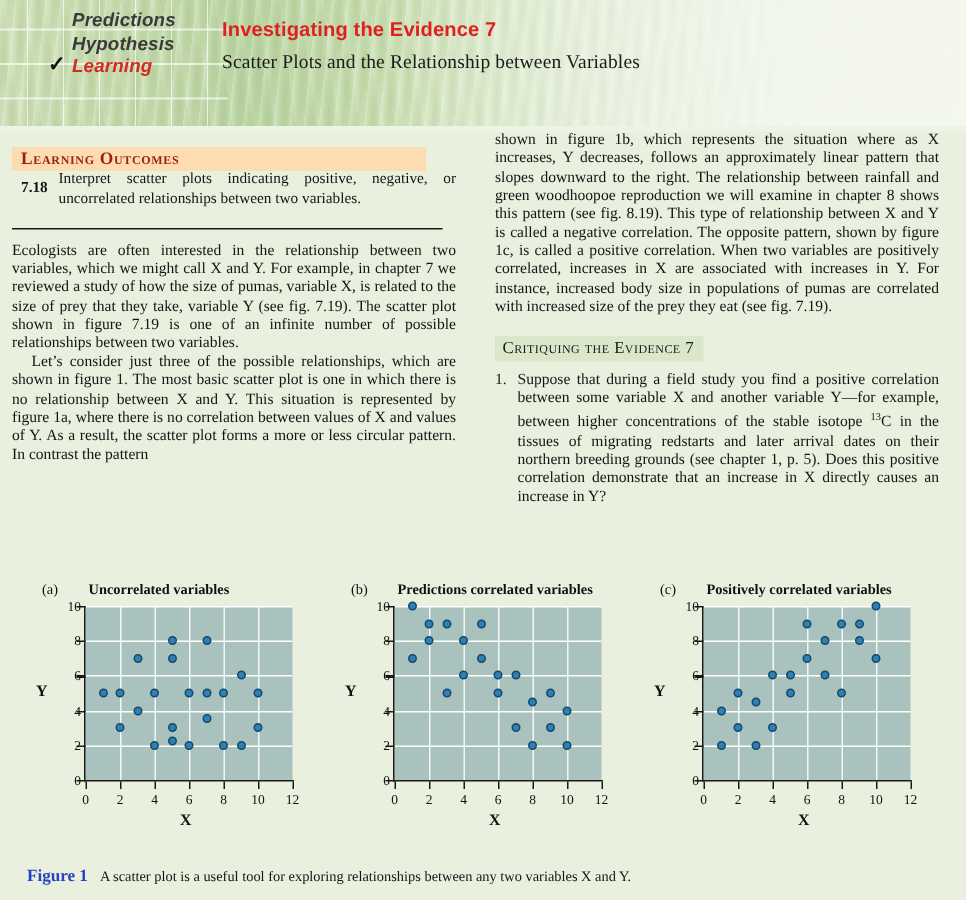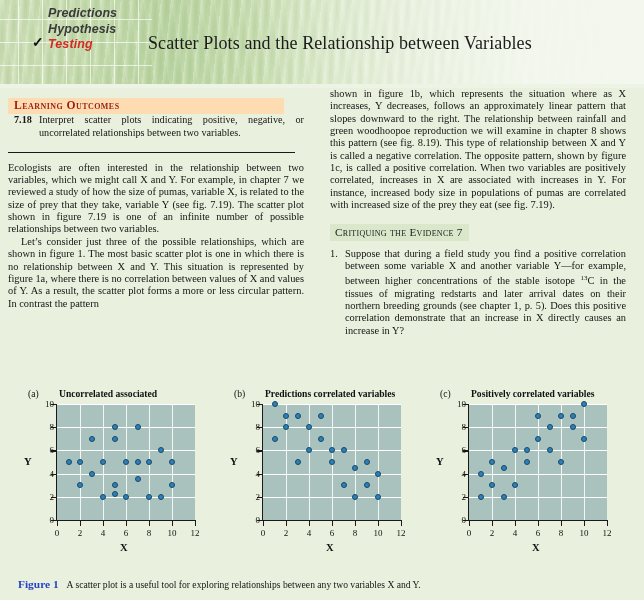--- a/index.html
+++ b/index.html
@@ -106,21 +106,21 @@
     color: #e02020;
     letter-spacing: 0.1px;
     z-index: 4;
     white-space: nowrap;
   }
   .banner-title {
     position: absolute;
     left: 148px;
     top: 33px;
     font-family: "Liberation Serif", serif;
-    font-size: 18px;
+    font-size: 13px;
     color: #1b1b1b;
     letter-spacing: 0.1px;
     z-index: 4;
     white-space: nowrap;
   }
 
   
   .content {
     position: absolute;
     left: 0;
@@ -158,20 +158,21 @@
     font-weight: bold;
     font-size: 9.3px;
     margin: 5px 0 6px 4px;
     color: #141414;
     text-align: left;
   }
   .lo-item {
     display: flex;
     margin-left: 6px;
     text-align: justify;
+    align-items: center;
   }
   .lo-num {
     font-weight: bold;
     font-size: 10.2px;
     width: 25px;
     flex: 0 0 25px;
   }
   .lo-text {
     font-size: 10.2px;
     line-height: 12.2px;
@@ -379,23 +380,24 @@
 <body>
 
 <div class="banner">
   <div class="banner-texture"></div>
   <div class="banner-grid"></div>
   <div class="banner-fade"></div>
 
   <div class="steps" id="steps-list">
       <div class="step"><span>Predictions</span></div>
       <div class="step"><span>Hypothesis</span></div>
-      <div class="step current"><span class="tick">✓</span><span>Testing</span></div>
+      <div class="step current"><span class="tick">✓</span><span>Learning</span></div>
     </div>
 
+  <div class="banner-kicker">Investigating the Evidence  7</div>
   <div class="banner-title">Scatter Plots and the Relationship between Variables</div>
 
   <div class="banner-bottom-line"></div>
 </div>
 
 <div class="content">
 
   <div class="col col-left">
 
     <div class="lo-head">Learning Outcomes</div>
@@ -420,21 +422,21 @@
       <div class="crit-num">1.</div>
       <div class="crit-text"><span>Suppose that during a field study you find a positive correlation between some variable X and another variable Y—for example, between higher concentrations of the stable isotope </span><sup>13</sup><span>C in the tissues of migrating redstarts and later arrival dates on their northern breeding grounds (see chapter 1, p. 5). Does this positive correlation demonstrate that an increase in X directly causes an increase in Y?</span></div>
     </div>
   </div>
 </div>
 
 <div class="figure-row" id="figure-row">
     <div class="panel panel-a">
       <div class="panel-head">
         <span class="panel-letter">(a)</span>
-        <span class="panel-title">Uncorrelated associated</span>
+        <span class="panel-title">Uncorrelated variables</span>
       </div>
       <div class="plot-wrap">
         <div class="plot-area" style="background: rgb(169, 194, 190);">
           <div class="gridline-v" style="left: 23px;"></div>
           <div class="gridline-v" style="left: 46px;"></div>
           <div class="gridline-v" style="left: 69px;"></div>
           <div class="gridline-v" style="left: 92px;"></div>
           <div class="gridline-v" style="left: 115px;"></div>
           <div class="gridline-h" style="top: 92.8px;"></div>
           <div class="gridline-h" style="top: 69.6px;"></div>

